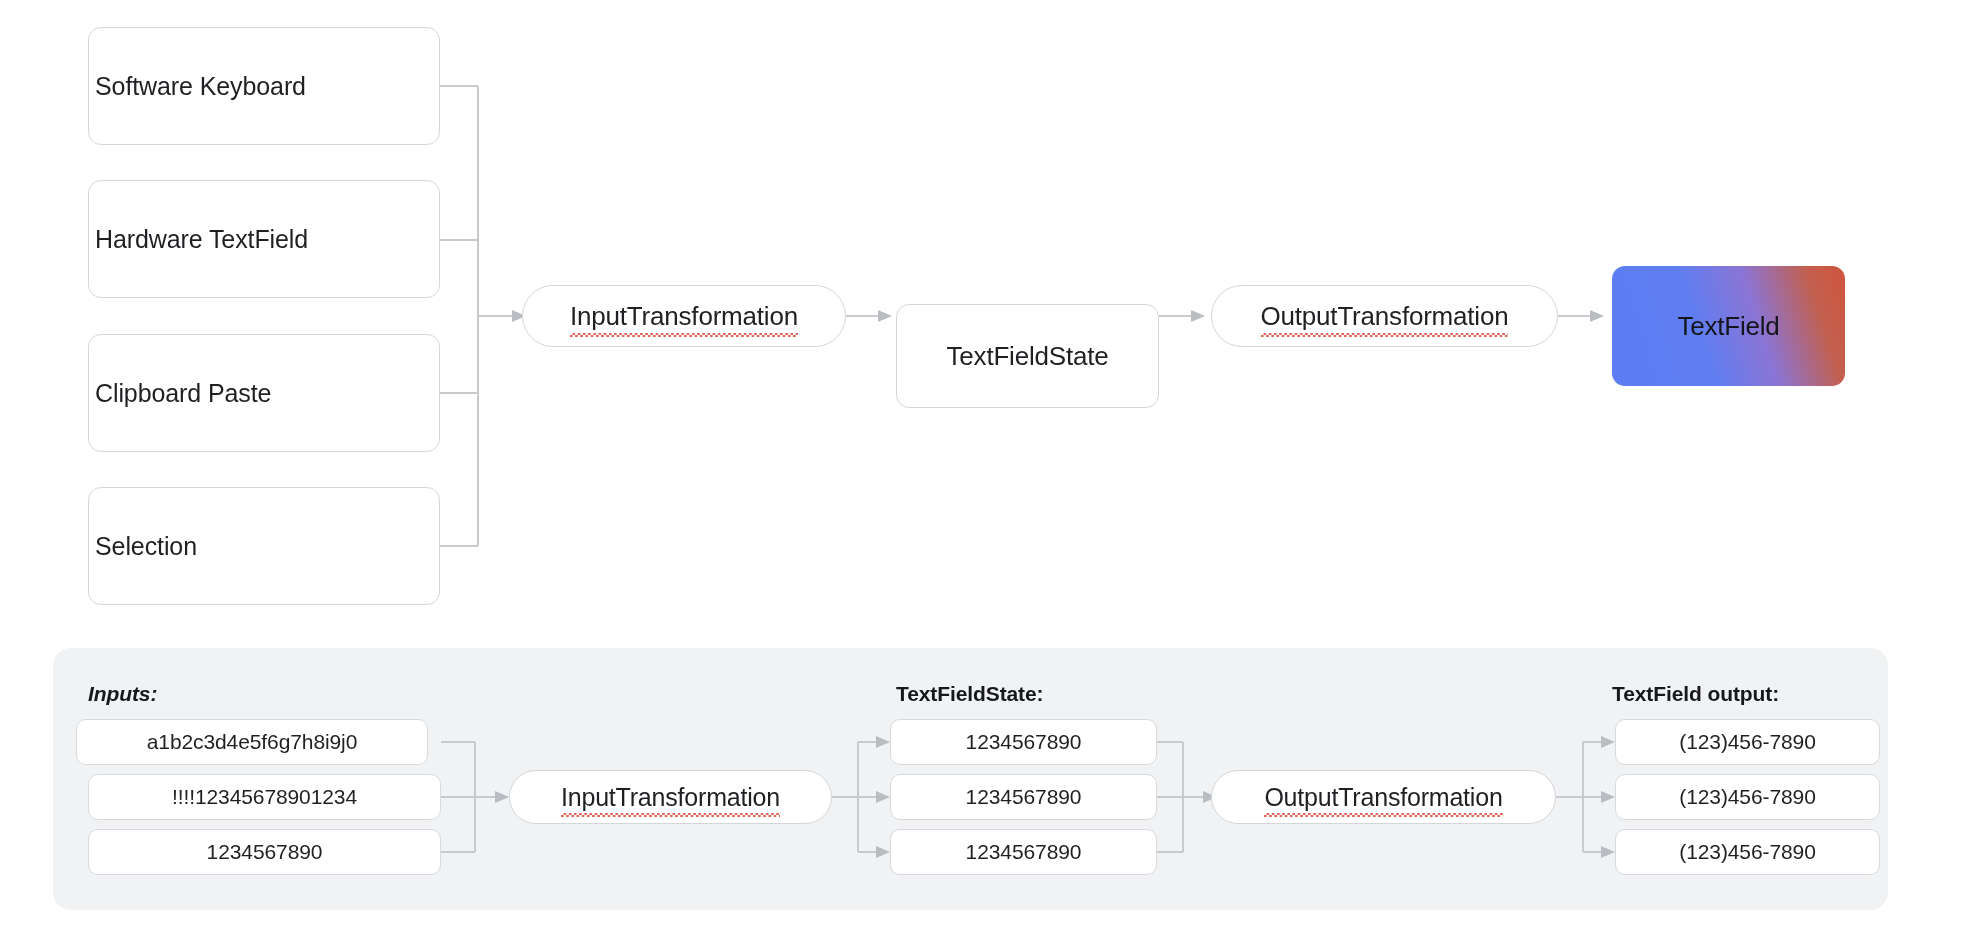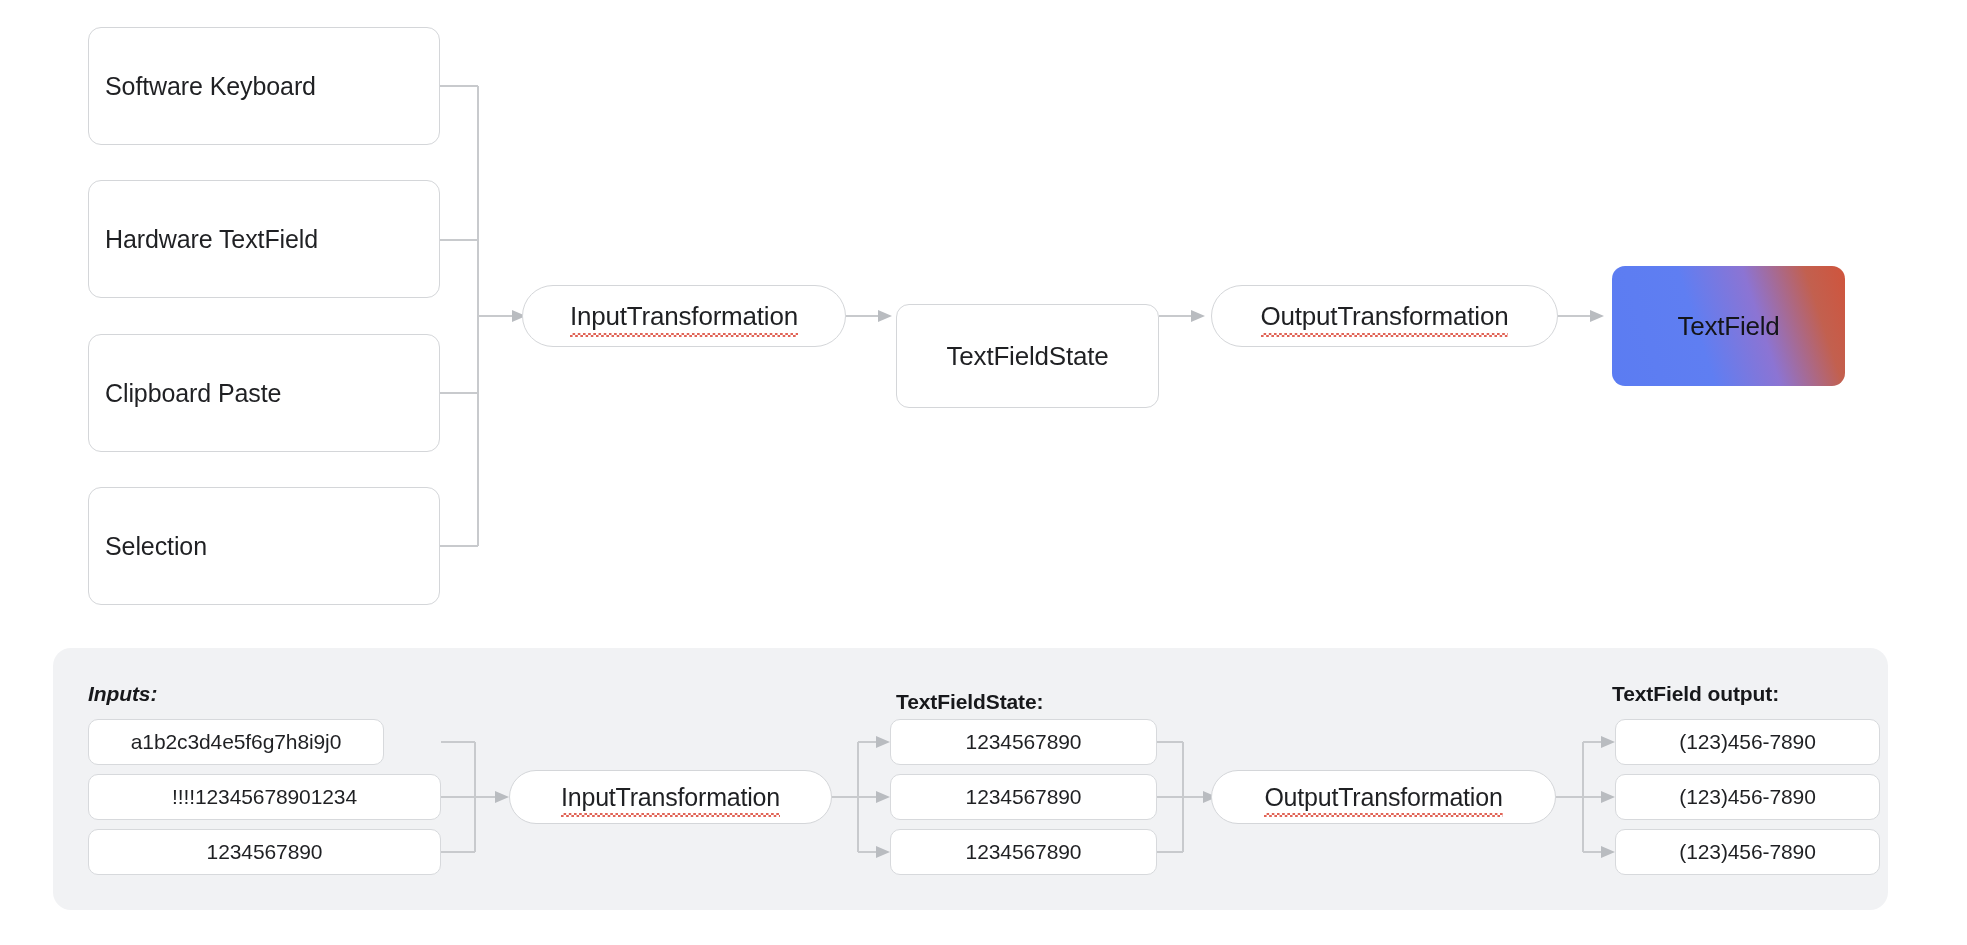--- a/index.html
+++ b/index.html
@@ -36,21 +36,21 @@
   }
   .node.pill {
     border-radius: 999px;
     justify-content: center;
   }
 
   
   .src-box {
     width: 352px;
     height: 118px;
-    padding-left: 16px;
+    padding-left: 6px;
     font-size: 25px;
     letter-spacing: -0.1px;
   }
 
   
   .pipe-pill {
     height: 62px;
     padding: 0 26px;
     font-size: 26px;
     letter-spacing: -0.2px;
@@ -250,24 +250,24 @@
     <span class="squiggle">OutputTransformation</span>
   </div>
 
   <div class="textfield-node" style="left:1612px; top:266px; width:233px; height:120px;">
     <span>TextField</span>
   </div>
 
   <div id="example-panel"></div>
 
   <div class="col-title" style="left:88px; top:682px;font-style:italic;">Inputs:</div>
-  <div class="col-title" style="left:896px; top:682px;margin-top:8px;">TextFieldState:</div>
+  <div class="col-title" style="left:896px; top:682px;">TextFieldState:</div>
   <div class="col-title" style="left:1612px; top:682px;">TextField output:</div>
 
-  <div class="val-box" style="left:88px; top:719px; width:296px;">a1b2c3d4e5f6g7h8i9j0</div>
+  <div class="val-box" style="left:76px; top:719px; width:352px;">a1b2c3d4e5f6g7h8i9j0</div>
   <div class="val-box" style="left:88px; top:774px; width:353px;">!!!!12345678901234</div>
   <div class="val-box" style="left:88px; top:829px; width:353px;">1234567890</div>
 
   <div class="panel-pill" style="left:509px; top:770px; width:323px;">
     <span class="squiggle">InputTransformation</span>
   </div>
 
   <div class="val-box" style="left:890px; top:719px; width:267px;">1234567890</div>
   <div class="val-box" style="left:890px; top:774px; width:267px;">1234567890</div>
   <div class="val-box" style="left:890px; top:829px; width:267px;">1234567890</div>

